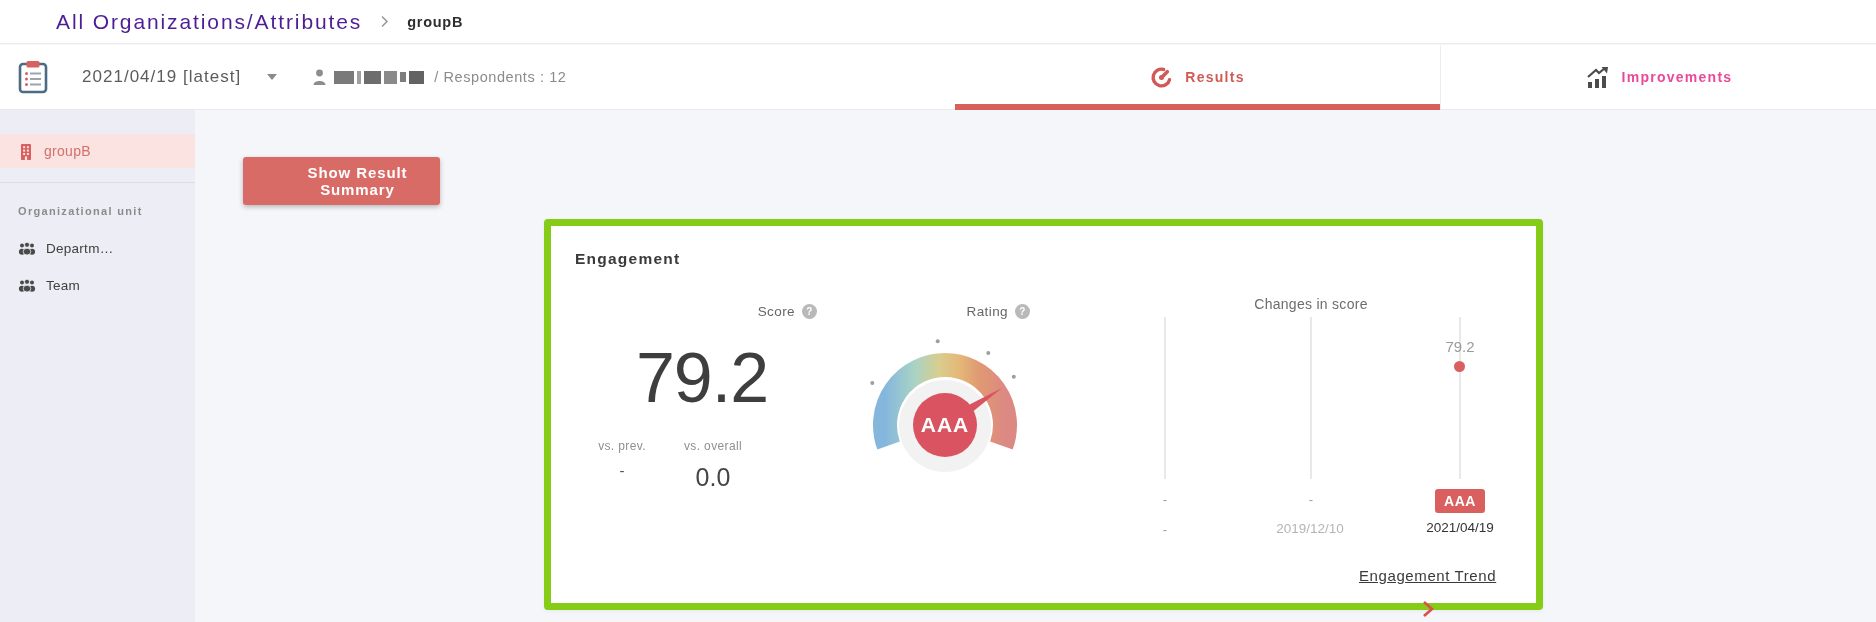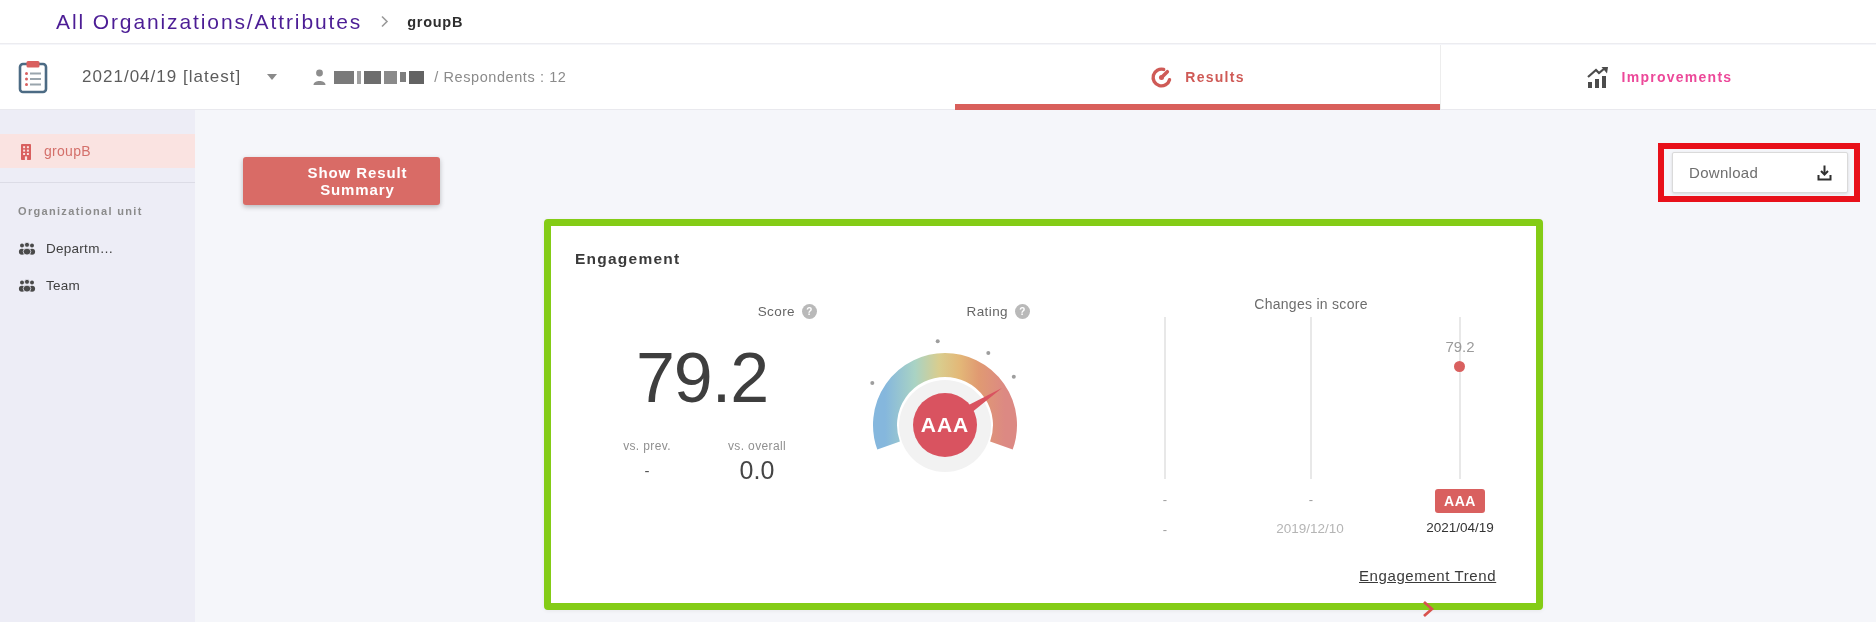--- a/index.html
+++ b/index.html
@@ -86,25 +86,25 @@
   .card-title { position:absolute; left:24px; top:24px; font-size:15.5px; font-weight:bold; color:#3a3a3a; letter-spacing:.08em; }
 
   .col-label { display:flex; align-items:center; justify-content:flex-end; gap:7px; font-size:13.5px; color:#666; letter-spacing:.03em; }
   .help {
     width:15px; height:15px; border-radius:50%; background:#b9b9b9; color:#fff;
     font-size:10px; font-weight:bold; display:flex; align-items:center; justify-content:center; cursor:pointer;
   }
 
   .score-col { position:absolute; left:36px; top:78px; width:230px; text-align:center; }
   .big-score { margin-top:24px; font-size:70px; font-weight:300; color:#3e3e3e; letter-spacing:-1px; line-height:1; }
-  .vs-row { margin-top:26px; display:flex; justify-content:center; gap:40px; }
+  .vs-row { margin-top:26px; display:flex; justify-content:flex-start; gap:21px; }
   .vs { min-width:70px; }
   .vs-label { font-size:12px; color:#909090; letter-spacing:.03em; }
   .vs-value-prev { margin-top:9px; font-size:15px; color:#555; }
-  .vs-value-overall { margin-top:3px; font-size:25px; color:#454545; }
+  .vs-value-overall { margin-top:10px; font-size:25px; color:#454545; }
 
   .rating-col { position:absolute; left:299px; top:78px; width:180px; text-align:center; }
   .gauge-svg { margin-top:14px; }
 
   .grid-line { position:absolute; top:91px; height:162px; width:2px; background:#e8e8e8; }
   .gl1 { left:613px; } .gl2 { left:759px; } .gl3 { left:908px; }
   .chart-title { position:absolute; left:610px; top:70px; width:300px; text-align:center; font-size:14px; color:#6d6d6d; letter-spacing:.02em; }
   .point-score { position:absolute; left:849px; top:112px; width:120px; text-align:center; font-size:15px; color:#9b9b9b; }
   .point-dot { position:absolute; left:903px; top:135px; width:11px; height:11px; border-radius:50%; background:#d9605f; }
   .chart-dash { position:absolute; width:60px; text-align:center; font-size:13px; color:#9e9e9e; }
@@ -225,30 +225,20 @@
           <circle cx="9" cy="2.8" r="2.5" fill="#4a4a4a" stroke="#ededf6" stroke-width="0.8"></circle>
           <ellipse cx="9" cy="9.6" rx="3.8" ry="3.4" fill="#4a4a4a" stroke="#ededf6" stroke-width="0.8"></ellipse>
         </svg>
         <span class="side-label">Team</span>
       </div>
     </aside>
 
     <main class="content">
       <button class="summary-btn">Show Result Summary</button>
 
-      <div class="download-annot">
-        <button class="download-btn">
-          <span class="download-label">Download</span>
-          <svg width="19" height="19" viewBox="0 0 19 19">
-            <path d="M3.5 12 V16.5 H15.5 V12" fill="none" stroke="#2f2f2f" stroke-width="2"></path>
-            <path d="M9.5 2.5 V11" fill="none" stroke="#2f2f2f" stroke-width="2"></path>
-            <path d="M6 8 L9.5 11.5 L13 8" fill="none" stroke="#2f2f2f" stroke-width="2"></path>
-          </svg>
-        </button>
-      </div>
 
       <section class="card">
         <h2 class="card-title">Engagement</h2>
 
         <div class="score-col">
           <div class="col-label">
             <span>Score</span>
             <span class="help">?</span>
           </div>
           <div class="big-score">79.2</div>

